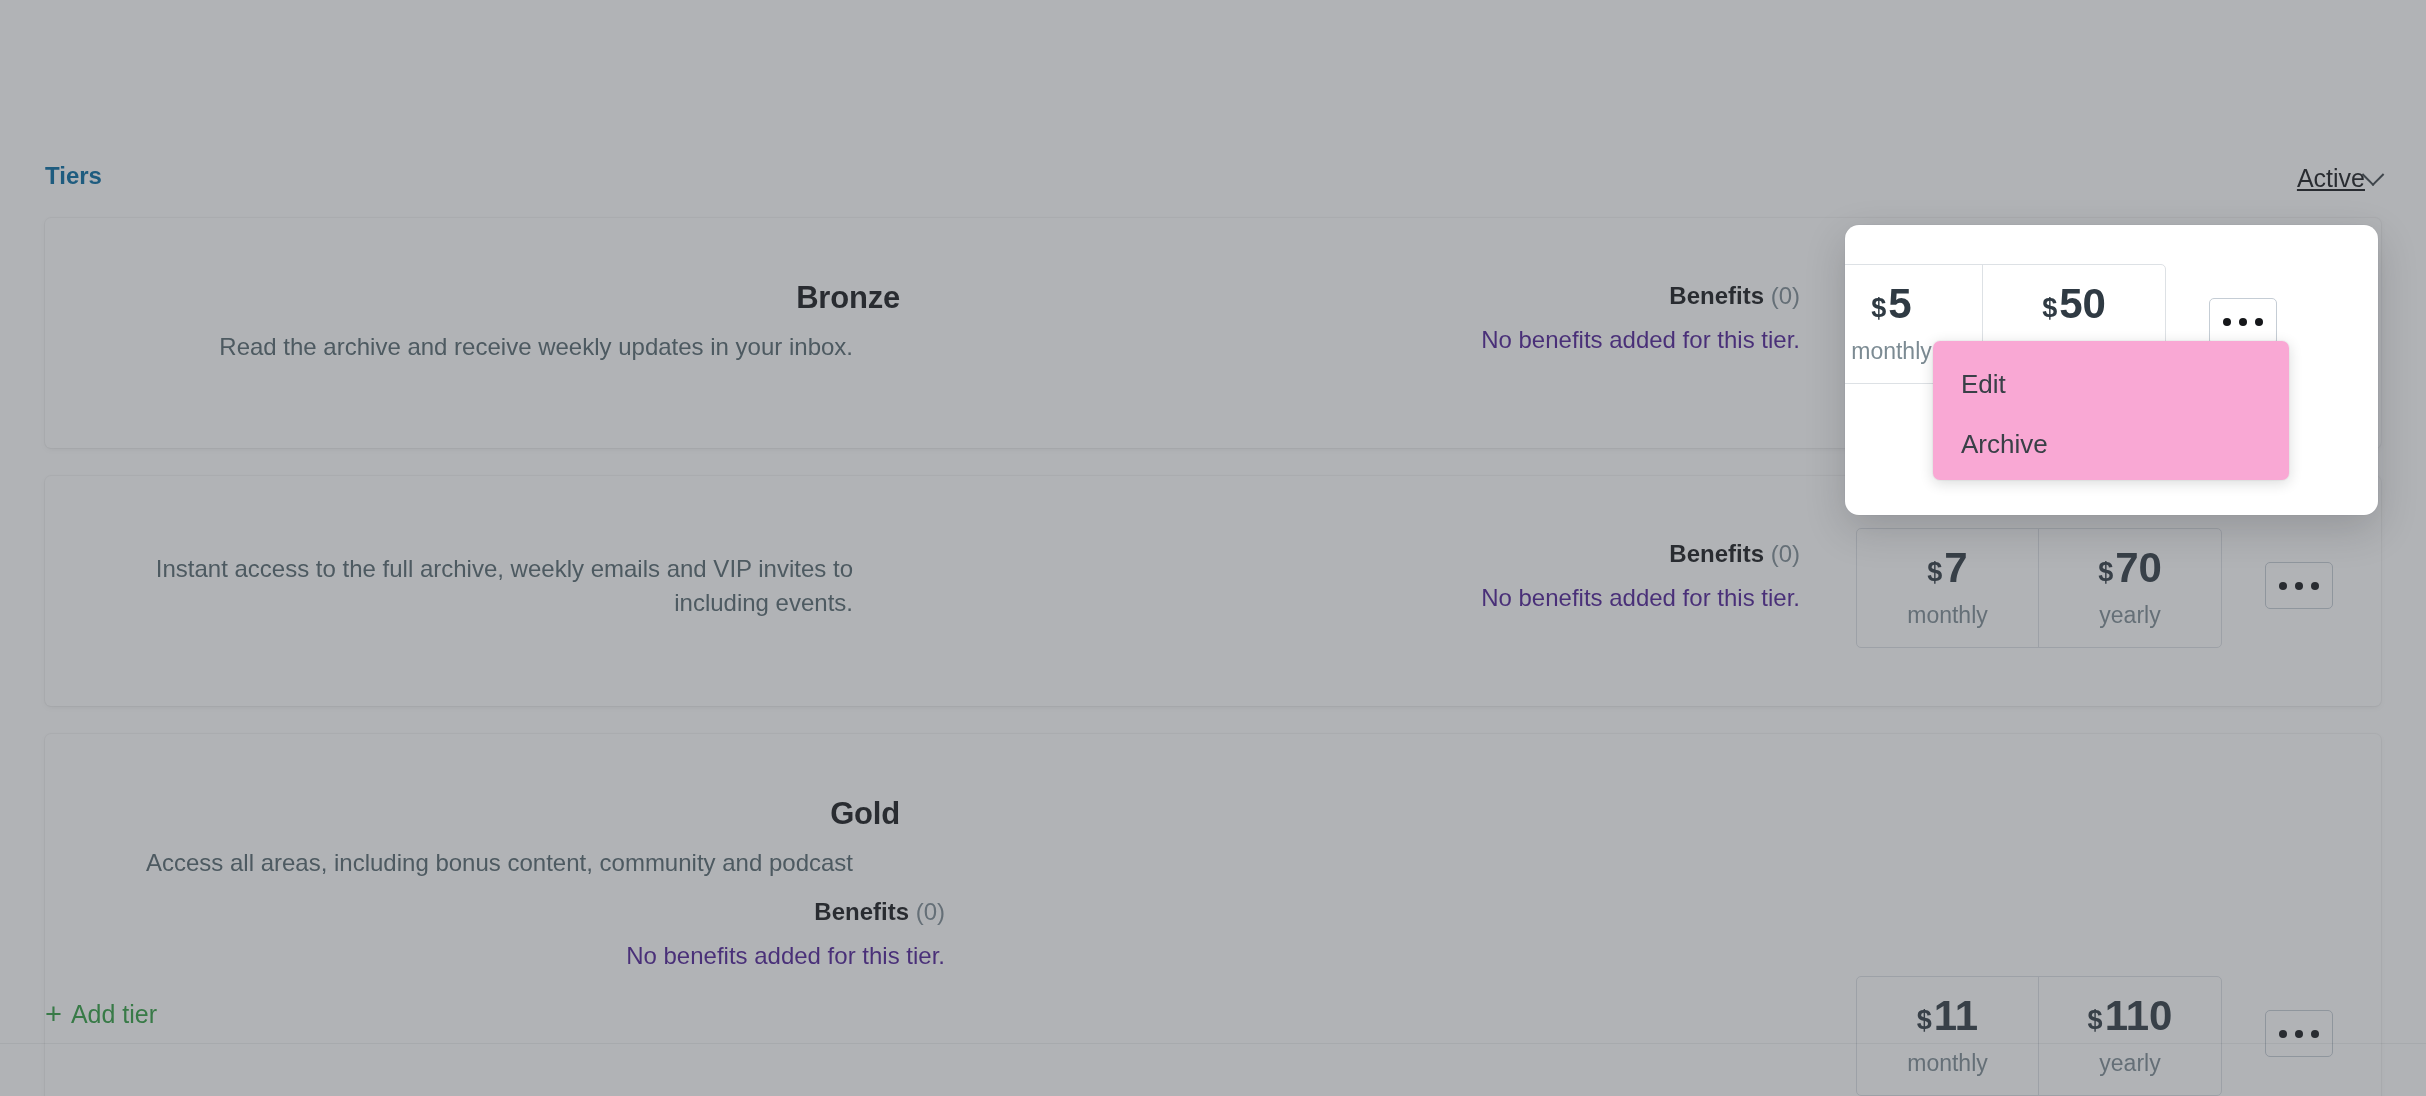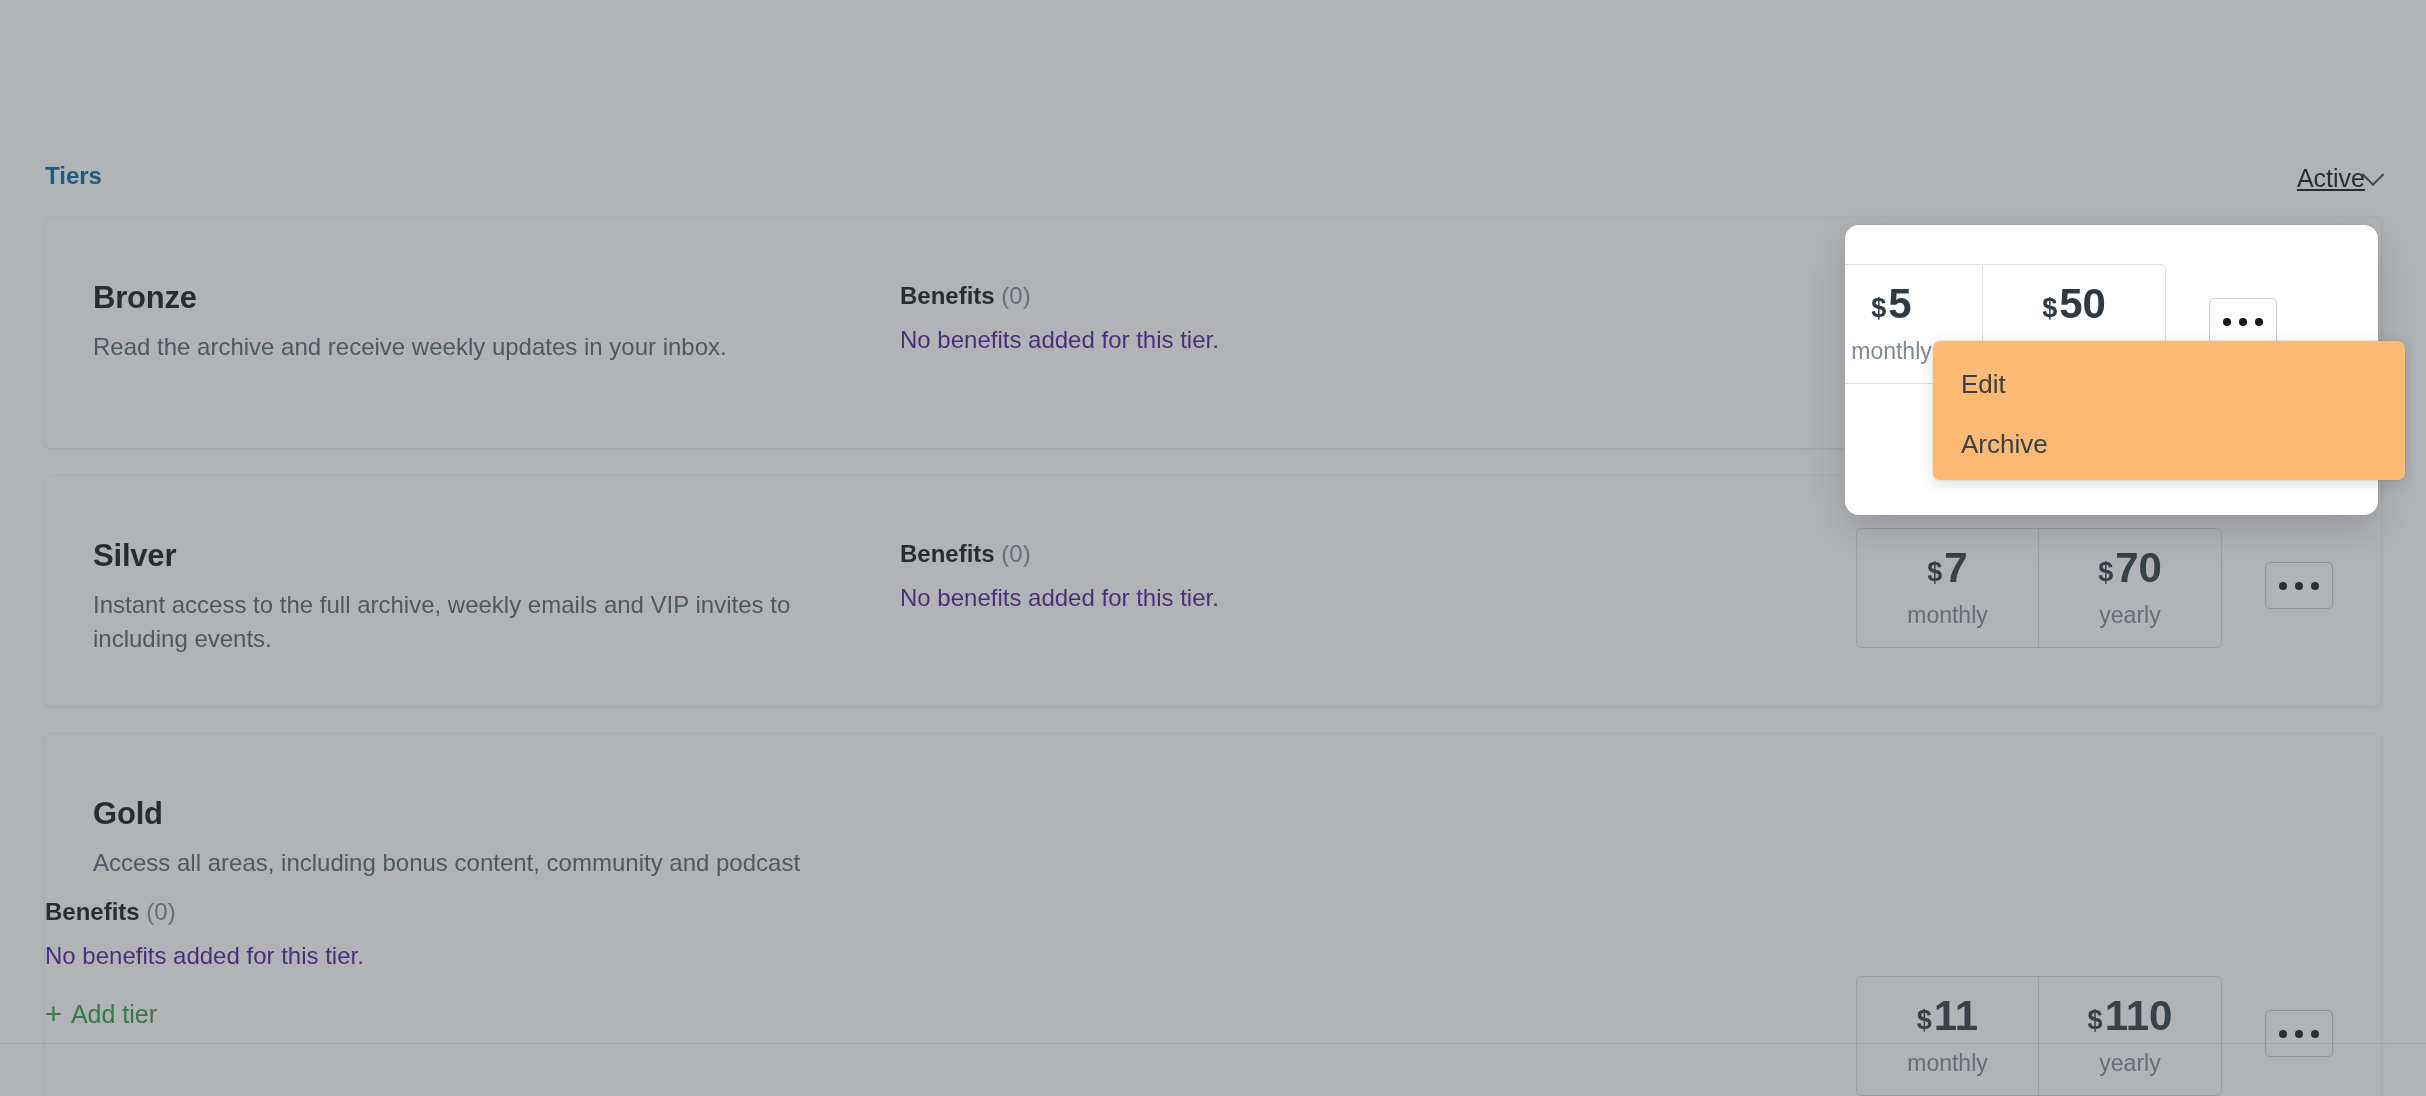--- a/index.html
+++ b/index.html
@@ -107,20 +107,21 @@
   .tier-card {
     position: relative;
     background: #ffffff;
     border-radius: 6px;
     box-shadow: 0 0 0 1px rgba(20,23,26,0.045), 0 2px 6px -1px rgba(20,23,26,0.08);
     margin-bottom: 28px;
     display: flex;
     align-items: flex-start;
     padding: 46px 0 46px 0;
     min-height: 230px;
+    text-align: right;
   }
   .tier-card:last-child { margin-bottom: 0; flex-direction: column; }
 
   .col-name {
     width: 855px;
     padding-left: 48px;
     padding-top: 16px;
   }
   .tier-name {
     font-size: 31px;
@@ -267,23 +268,23 @@
     top: -225px;
     width: 2426px;
     height: 1096px;
   }
 
   
   .menu {
     position: absolute;
     left: 1933px;
     top: 341px;
-    width: 472px;
+    width: 356px;
     height: 139px;
-    background: #fdba74;
+    background: #f9a8d4;
     border-radius: 7px;
     box-shadow: 0 3px 14px rgba(20,23,26,0.16), 0 0 0 1px rgba(20,23,26,0.03);
     z-index: 80;
     padding-top: 13px;
   }
   .menu-item {
     height: 60px;
     display: flex;
     align-items: center;
     padding-left: 28px;
@@ -340,21 +341,20 @@
         <div class="dots-btn">
           <span></span>
           <span></span>
           <span></span>
         </div>
       </div>
     </div>
 
     <div class="tier-card">
       <div class="col-name">
-        <div class="tier-name">Silver</div>
         <div class="tier-desc">Instant access to the full archive, weekly emails and VIP invites to including events.</div>
       </div>
       <div class="col-benefits">
         <div class="benefits-head">
           <span>Benefits</span>
           <span class="benefits-count">(0)</span>
         </div>
         <div class="benefits-empty">No benefits added for this tier.</div>
       </div>
       <div class="col-price">

